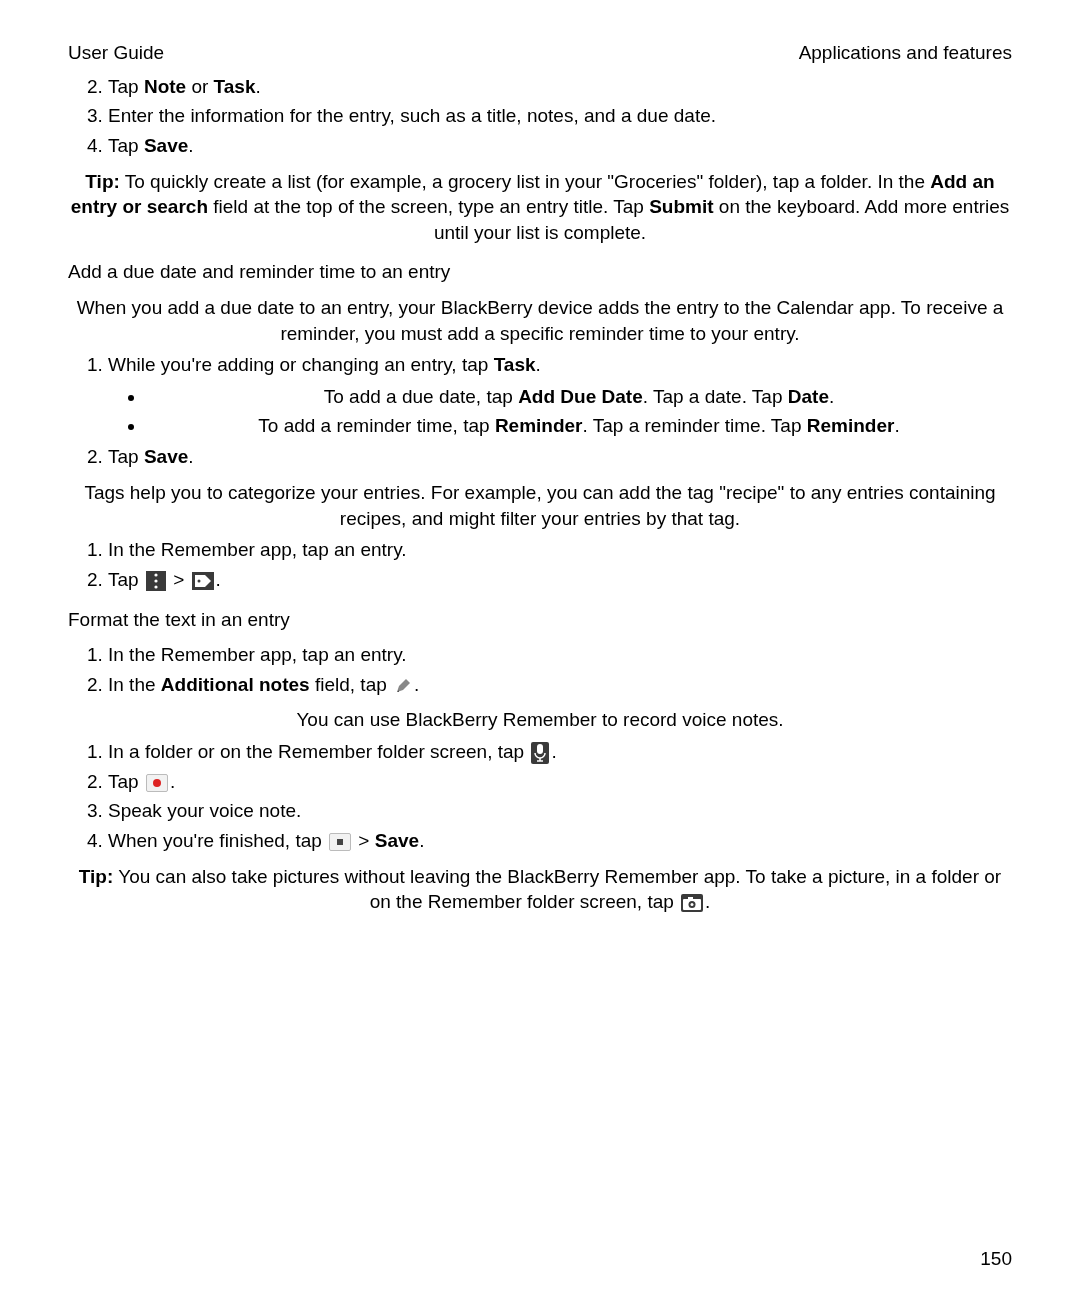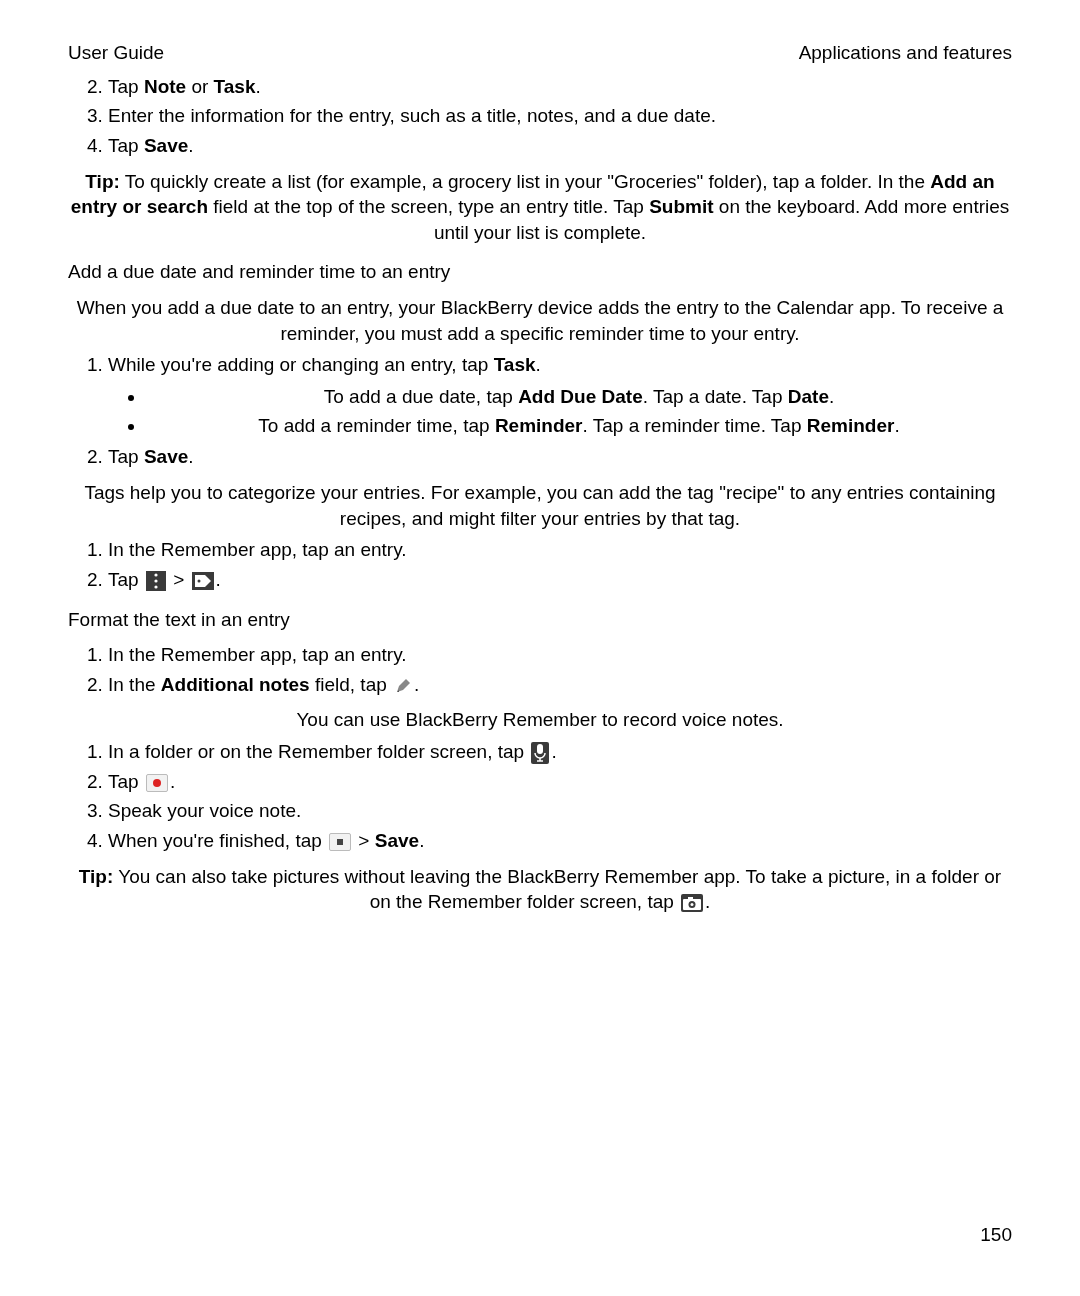--- a/index.html
+++ b/index.html
@@ -45,21 +45,21 @@
     margin: 6px 0;
   }
   ul li {
     margin: 3px 0;
     text-align: center;
   }
   .bold { font-weight: bold; }
   .page-number {
     position: absolute;
     right: 68px;
-    bottom: 48px;
+    bottom: 24px;
     text-align: right;
   }
   .icon {
     display: inline-block;
     vertical-align: middle;
     margin: 0 2px;
   }
   .icon svg {
     display: block;
   }

